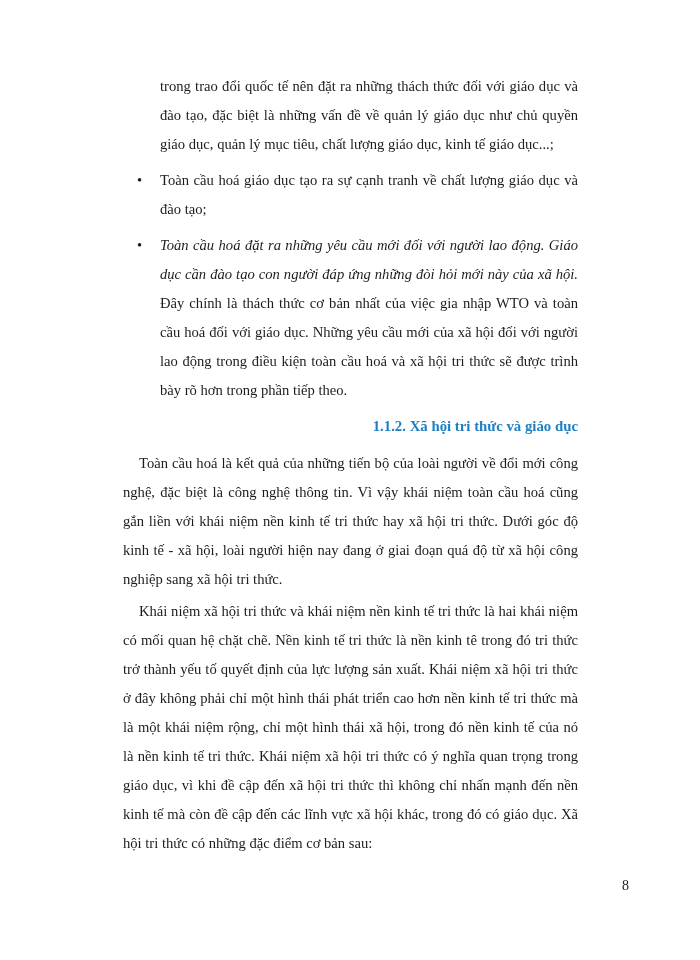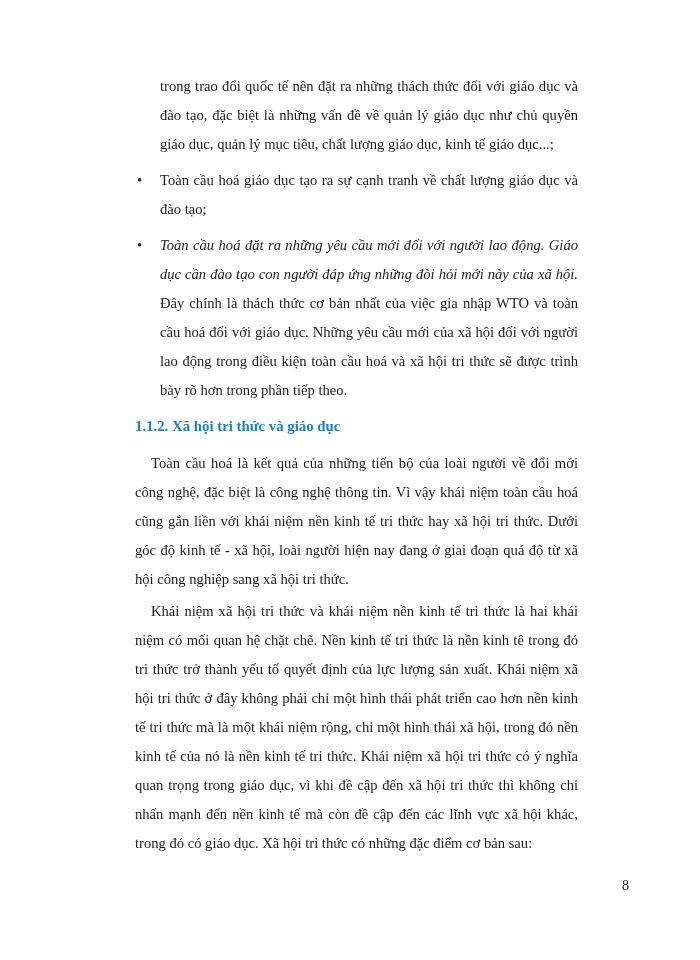--- a/index.html
+++ b/index.html
@@ -40,27 +40,26 @@
     position: absolute;
     left: -23px;
     top: 0;
     font-style: normal;
   }
   .italic { font-style: italic; }
   .heading {
     font-weight: bold;
     color: #1f80c0;
     margin: 1px 0 8px 12px;
-    text-align: left;
+    text-align: right;
     font-size: 14.8px;
   }
   .para {
     text-indent: 16px;
     margin-bottom: 3px;
-    margin-left: 12px;
   }
   .para-italic {
     font-style: italic;
   }
   .page-number {
     position: absolute;
     top: 878px;
     left: 622px;
     font-family: "Liberation Serif", "DejaVu Serif", serif;
     font-size: 14px;

